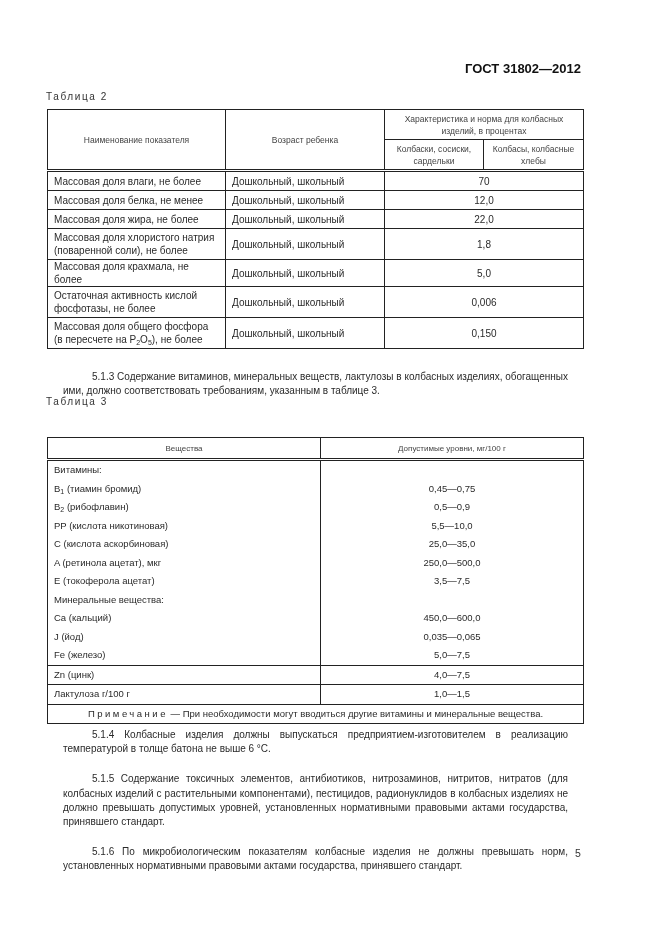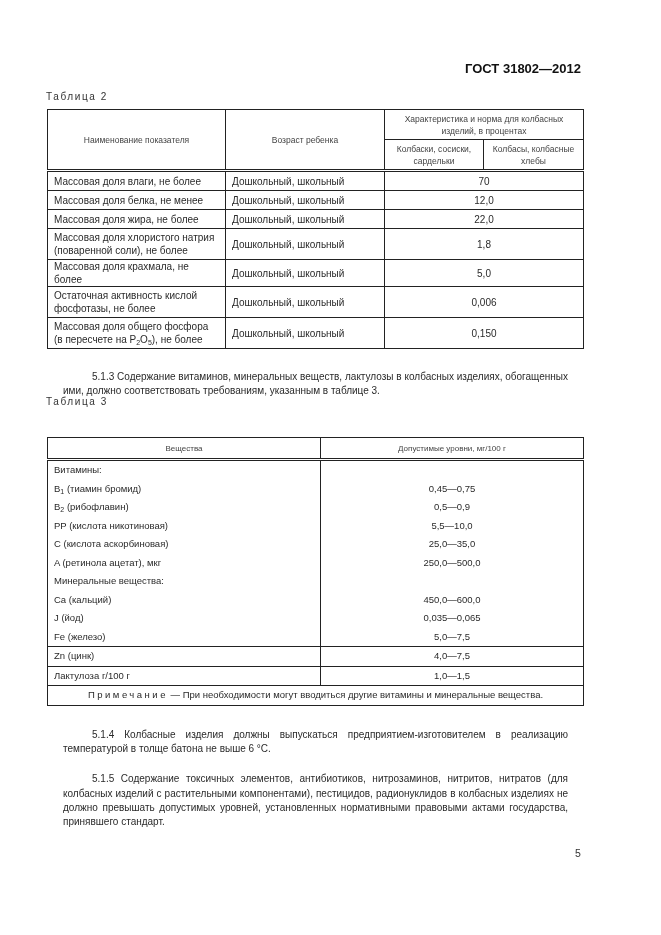--- a/index.html
+++ b/index.html
@@ -137,20 +137,24 @@
       </tr>
     <tr>
         <td class="c1">C (кислота аскорбиновая)</td>
         <td class="c2">25,0—35,0</td>
       </tr>
     <tr>
         <td class="c1">A (ретинола ацетат), мкг</td>
         <td class="c2">250,0—500,0</td>
       </tr>
     <tr>
+        <td class="c1">E (токоферола ацетат)</td>
+        <td class="c2">3,5—7,5</td>
+      </tr>
+    <tr>
         <td class="c1">Минеральные вещества:</td>
         <td class="c2"></td>
       </tr>
     <tr>
         <td class="c1">Ca (кальций)</td>
         <td class="c2">450,0—600,0</td>
       </tr>
     <tr>
         <td class="c1">J (йод)</td>
         <td class="c2">0,035—0,065</td>
@@ -171,15 +175,16 @@
       </tr>
     <tr>
       <td colspan="2" class="note"><span class="spaced">Примечание</span><span> — При необходимости могут вводиться другие витамины и минеральные вещества.</span></td>
     </tr>
   </tbody>
 </table>
 
 <div class="para" style="top:712px">
   <p>5.1.4 Колбасные изделия должны выпускаться предприятием-изготовителем в реализацию температурой в толще батона не выше 6 °С.</p>
   <p>5.1.5 Содержание токсичных элементов, антибиотиков, нитрозаминов, нитритов, нитратов (для колбасных изделий с растительными компонентами), пестицидов, радионуклидов в колбасных изделиях не должно превышать допустимых уровней, установленных нормативными правовыми актами государства, принявшего стандарт.</p>
+  <p>5.1.6 По микробиологическим показателям колбасные изделия не должны превышать норм, установленных нормативными правовыми актами государства, принявшего стандарт.</p>
 </div>
 
 <div class="pnum">5</div>
 
 </body></html>

